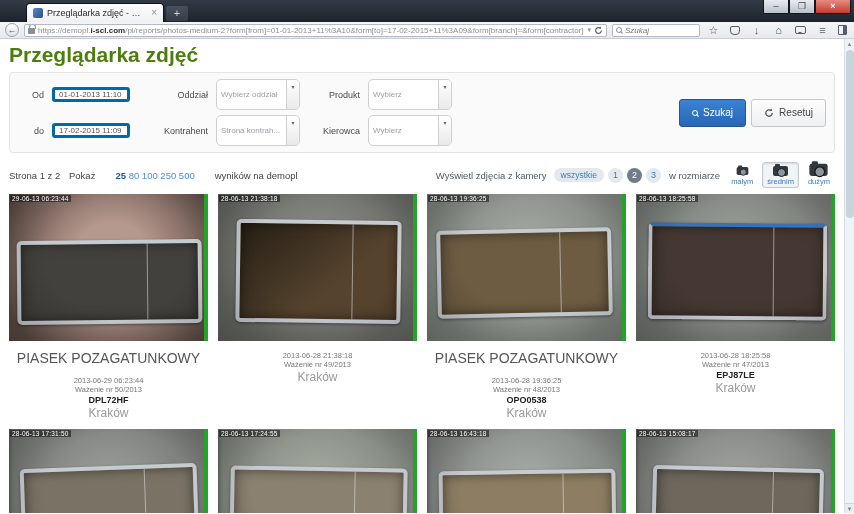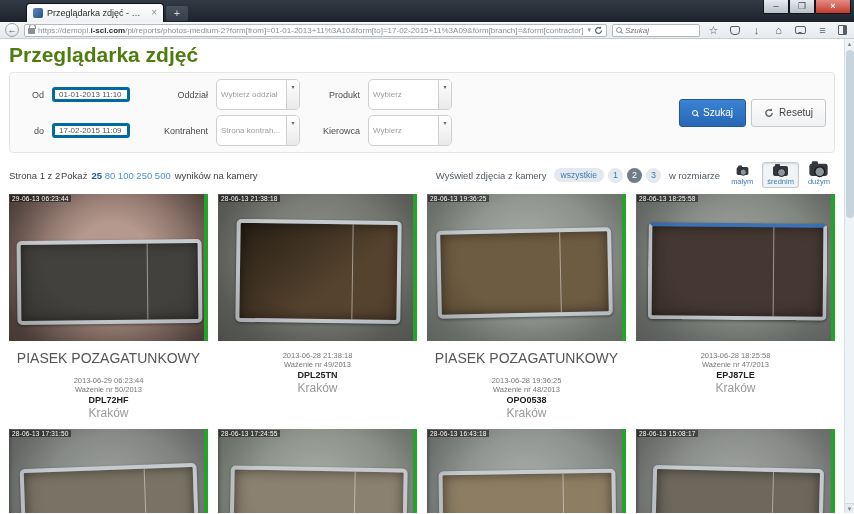--- a/index.html
+++ b/index.html
@@ -74,21 +74,21 @@
   .btn { height:28px; border-radius:3px; font-size:10px; display:inline-flex; align-items:center; gap:5px;
     padding:0 12px; white-space:nowrap; }
   .btn.primary { background:linear-gradient(180deg,#3b82d4,#2767b5); border:1px solid #24598f; color:#fff; margin-right:5px; }
   .btn.default { background:linear-gradient(180deg,#fdfdfd,#eef0f2); border:1px solid #c7c7c7; color:#444; }
   .mag.white { border-color:#fff; }
   .mag.white::after { background:#fff; }
 
   .resultsbar { display:flex; align-items:center; margin-top:7px; height:30px; font-size:9.5px; color:#444; }
   .found { width:195px; flex:none; }
   .pageinfo { width:52px; flex:none; }
-  .showopts { display:flex; align-items:center; gap:4px; flex:none; }
+  .showopts { display:flex; align-items:center; gap:20px; flex:none; margin-left:8px; }
   .popt { color:#4a90d2; }
   .popt.active { color:#1c5a9c; font-weight:bold; }
   .camlabel { margin-left:auto; color:#4f5a64; flex:none; }
   .camopts { display:flex; align-items:center; gap:4px; margin:0 8px 0 7px; flex:none; }
   .campill { background:#e3e9ee; color:#3f7cb5; border-radius:9px; padding:2px 7px; font-size:8.5px; }
   .camcirc { width:15px; height:15px; border-radius:50%; background:#e3e9ee; color:#3f7cb5;
     font-size:9px; line-height:15px; text-align:center; }
   .camcirc.active { background:#707c87; color:#fff; }
   .sizelabel { color:#4f5a64; flex:none; margin-right:6px; }
   .sizeopts { display:flex; align-items:flex-end; gap:4px; flex:none; }
@@ -219,21 +219,21 @@
             </svg>
             <span>Resetuj</span>
           </button>
       </div>
 
       <div class="resultsbar">
         <span class="pageinfo">Strona 1 z 2</span>
         <span class="showopts">
           <span>Pokaż</span>
           <span id="per-page-opts"><span class="popt active">25</span> <span class="popt">80</span> <span class="popt">100</span> <span class="popt">250</span> <span class="popt">500</span> </span>
-          <span>wyników na kamery</span>
+          <span>wyników na demopl</span>
         </span>
         <span class="camlabel">Wyświetl zdjęcia z kamery</span>
         <span class="camopts" id="cam-opts">
             <span class="campill">wszystkie</span>
             <span class="camcirc">1</span>
             <span class="camcirc active">2</span>
             <span class="camcirc">3</span>
           </span>
         <span class="sizelabel">w rozmiarze</span>
         <span class="sizeopts" id="size-opts">
@@ -277,21 +277,20 @@
       <div class="ground"></div>
       <div class="bed"></div>
       <div class="vig"></div>
       <span class="stamp">28-06-13 21:38:18</span>
       <span class="stripe"></span>
     </div>
     <figcaption>
       <div class="details">
         <div class="dt">2013-06-28 21:38:18</div>
         <div class="wn">Ważenie nr 49/2013</div>
-        <div class="plate">DPL25TN</div>
         <div class="city">Kraków</div>
       </div>
     </figcaption>
   </figure>
 
   <figure class="card" style="--ground: #9aa099; --material: #6e5c42;">
     <div class="photo">
       <div class="ground"></div>
       <div class="bed"></div>
       <div class="vig"></div>

